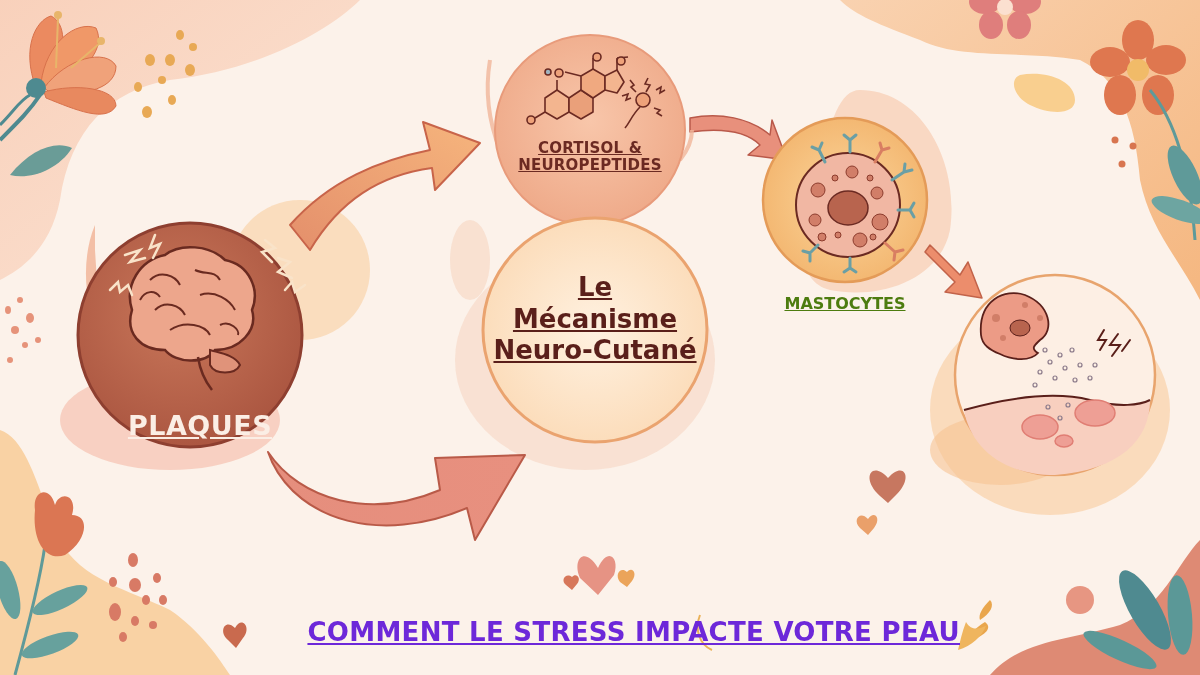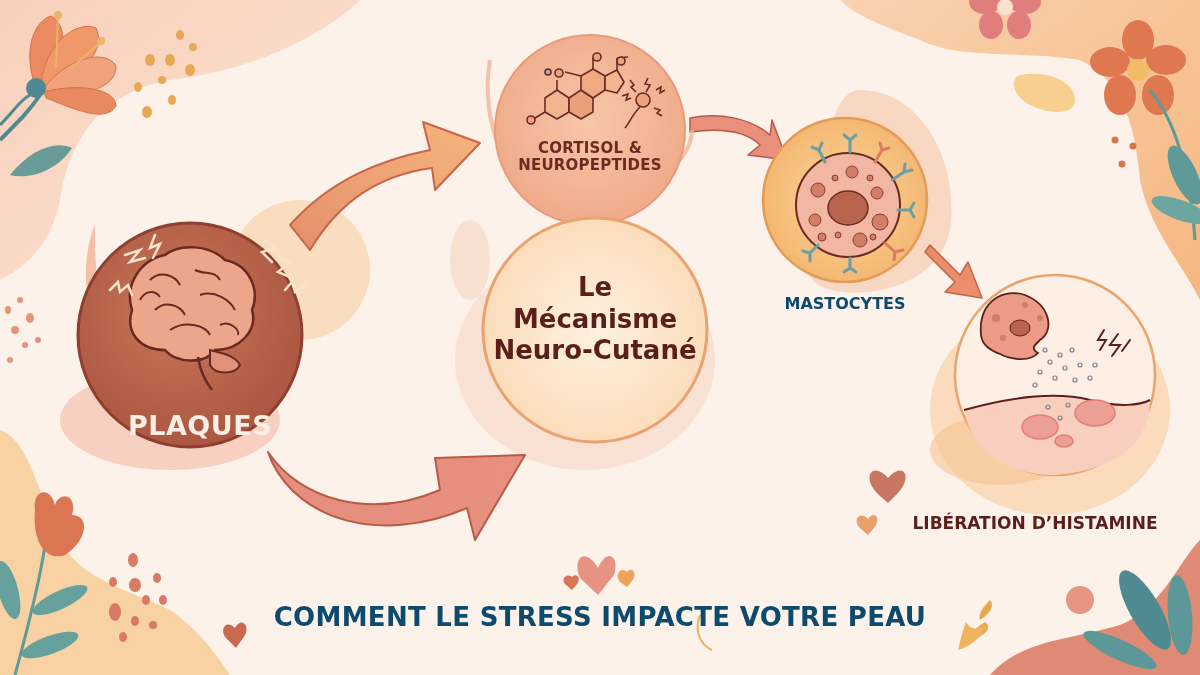--- a/index.html
+++ b/index.html
@@ -11,44 +11,45 @@
     }
     .canvas { position: absolute; inset: 0; width: 1200px; height: 675px; }
     .layer { position: absolute; inset: 0; }
     .label {
       position: absolute;
       text-align: center;
       color: #5a1f1a;
       font-family: "DejaVu Sans", sans-serif;
       font-weight: bold;
       line-height: 1.15;
+      text-decoration: underline;
     }
     .stress-label {
       left: 120px; top: 410px; width: 160px;
       color: #fbeee5; font-size: 27px; letter-spacing: 0.5px;
     }
     .cortisol-label {
       left: 505px; top: 140px; width: 170px;
       font-size: 15px; color: #6b2a22; letter-spacing: 0.2px;
     }
     .mechanism-label {
       left: 470px; top: 272px; width: 250px;
       font-size: 26px; color: #5a1f1a; line-height: 1.22;
     }
     .mast-label {
       left: 755px; top: 295px; width: 180px;
-      font-size: 16px; color: #0c4a6e;
+      font-size: 16px; color: #4d7c0f;
     }
     .release-label {
       left: 880px; top: 514px; width: 310px;
       font-size: 17px; color: #5a1f1a;
     }
     .footer-title {
-      left: 240px; top: 603px; width: 720px;
-      font-size: 26px; color: #0c4a6e; letter-spacing: 0.3px;
+      left: 240px; top: 618px; width: 720px;
+      font-size: 26px; color: #6d28d9; letter-spacing: 0.3px; text-align: right;
     }
   </style>
 </head>
 <body>
 
 <div class="canvas">
 
   <svg class="layer" width="1200" height="675" viewBox="0 0 1200 675">
     <defs>
       <radialGradient id="gStress" cx="45%" cy="40%" r="65%">
@@ -379,17 +380,16 @@
     <div>Le</div>
     <div>Mécanisme</div>
     <div>Neuro-Cutané</div>
   </div>
 
   <div class="label mast-label">
     <div>MASTOCYTES</div>
   </div>
 
   <div class="label release-label">
-    <div>LIBÉRATION D’HISTAMINE</div>
   </div>
 
   <div class="label footer-title">COMMENT LE STRESS IMPACTE VOTRE PEAU</div>
 </div>
 
 </body></html>

